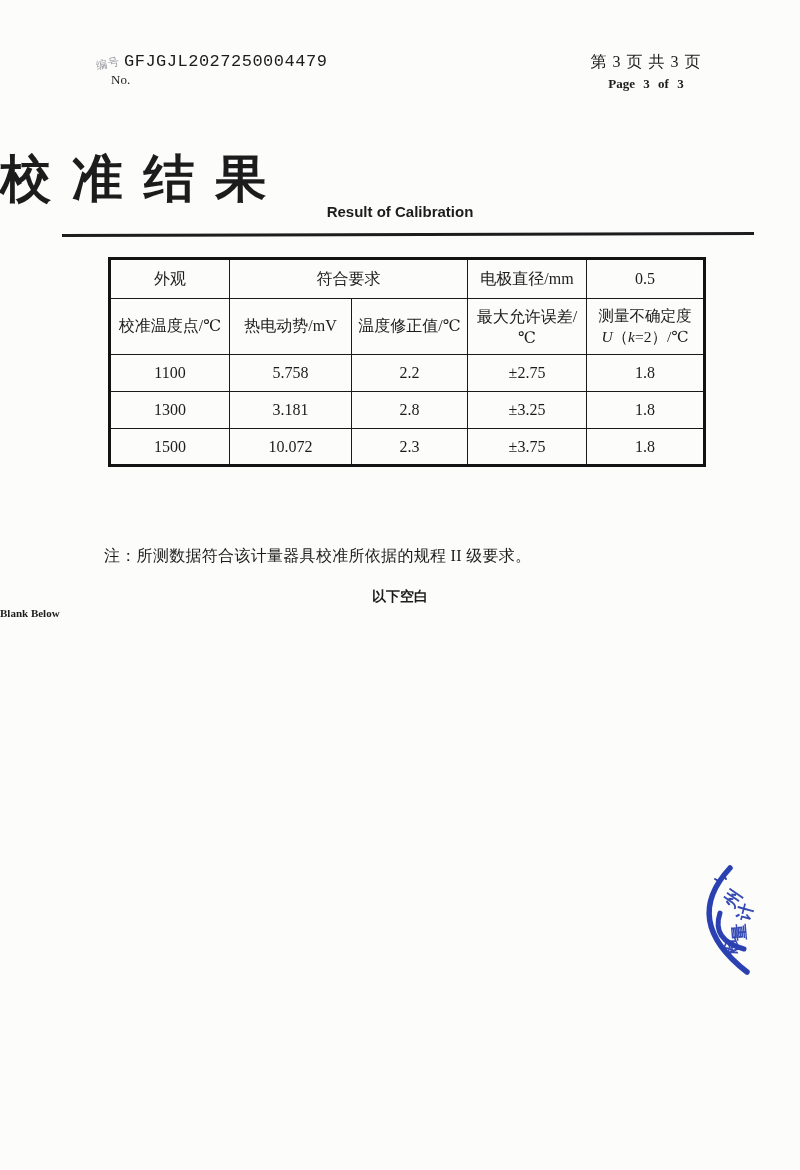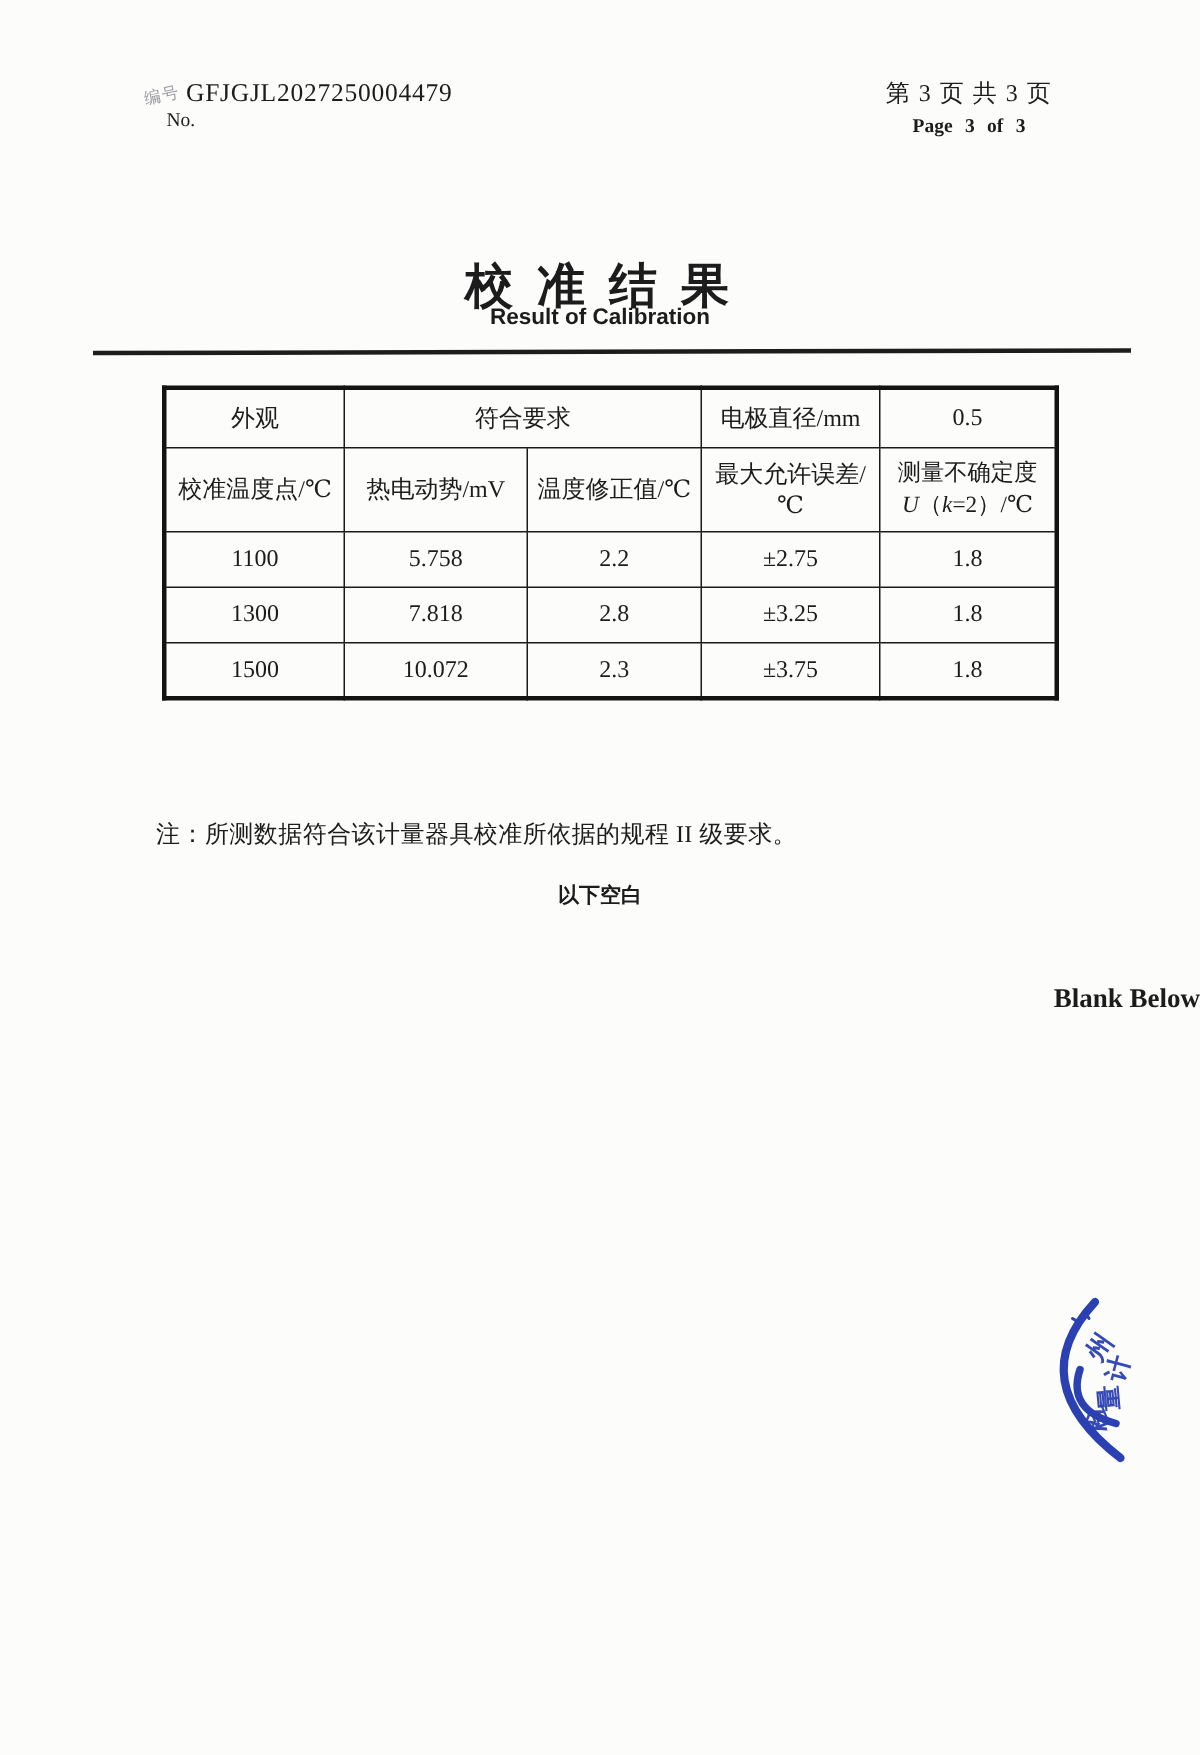--- a/index.html
+++ b/index.html
@@ -16,40 +16,38 @@
   }
   
   .cert-label-cn {
     position:absolute; left:96px; top:56px;
     font-size:11px; color:#9a9aa2;
     transform:rotate(-12deg);
     letter-spacing:1px;
   }
   .cert-number {
     position:absolute; left:124px; top:52px;
-    font-size:17px; letter-spacing:0.5px; font-weight:500;
+    font-size:17px; letter-spacing:0.5px; font-weight:500;font-family:Liberation Mono, monospace;
   }
   .cert-label-en {
     position:absolute; left:111px; top:72px;
     font-size:13px;
   }
   
   .page-indicator {
     position:absolute; left:576px; top:52px; width:140px;
     text-align:center;
   }
   .page-indicator .cn { font-size:16px; letter-spacing:1px; }
   .page-indicator .en { font-size:13px; font-weight:bold; margin-top:3px; word-spacing:5px; }
   
   .title-cn {
     position:absolute; top:145px; left:0; width:100%;
-    text-align:center;
-    font-size:32px; font-weight:bold; letter-spacing:4px;
+    font-size:51px; font-weight:bold; letter-spacing:4px;
     font-family:"Liberation Serif","DejaVu Serif",serif;
-    margin-top:24px;
   }
   .title-en {
     position:absolute; top:203px; left:0; width:100%;
     text-align:center;
     font-size:15px; font-weight:bold;
     font-family:"Liberation Sans","DejaVu Sans",sans-serif;
   }
   .rule {
     position:absolute; left:62px; top:233px; width:692px; height:3px;
     background:#1d1d1d; transform:rotate(-0.15deg);
@@ -76,21 +74,21 @@
     position:absolute; left:104px; top:546px;
     font-size:16px; letter-spacing:0.3px;
   }
   
   .blank-cn {
     position:absolute; top:588px; left:0; width:100%;
     text-align:center; font-size:14px; font-weight:600;
   }
   .blank-en {
     position:absolute; top:607px; left:0; width:100%;
-    text-align:right; font-size:18px; font-weight:bold;margin-top:48px;
+    text-align:left; font-size:11px; font-weight:bold;
   }
   
   .stamp { position:absolute; left:688px; top:842px; }
   .stamp path { stroke:var(--stamp-color,#2b41b2); fill:none; }
   .stamp text {
     fill:var(--stamp-color,#2b41b2);
     font-family:"Liberation Serif","DejaVu Serif",serif;
     font-weight:bold; font-size:17px; text-anchor:middle;
     opacity:0.95;
   }
@@ -140,21 +138,21 @@
       </tr>
       <tr class="r-data">
         <td>1100</td>
         <td>5.758</td>
         <td>2.2</td>
         <td>±2.75</td>
         <td>1.8</td>
       </tr>
       <tr class="r-data">
         <td>1300</td>
-        <td>7.818</td>
+        <td>3.181</td>
         <td>2.8</td>
         <td>±3.25</td>
         <td>1.8</td>
       </tr>
       <tr class="r-data">
         <td>1500</td>
         <td>10.072</td>
         <td>2.3</td>
         <td>±3.75</td>
         <td>1.8</td>

